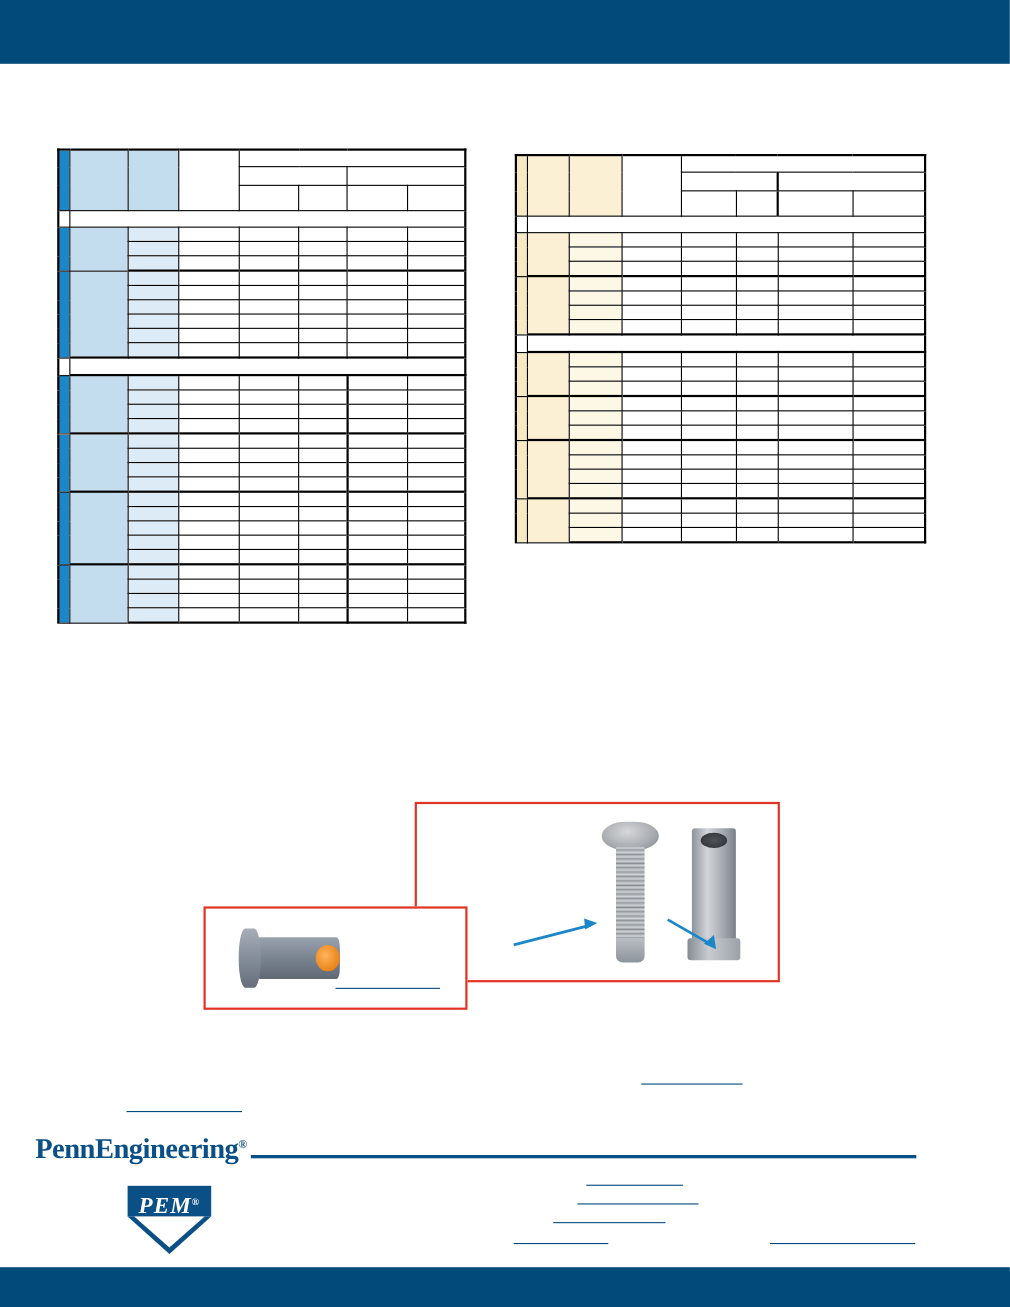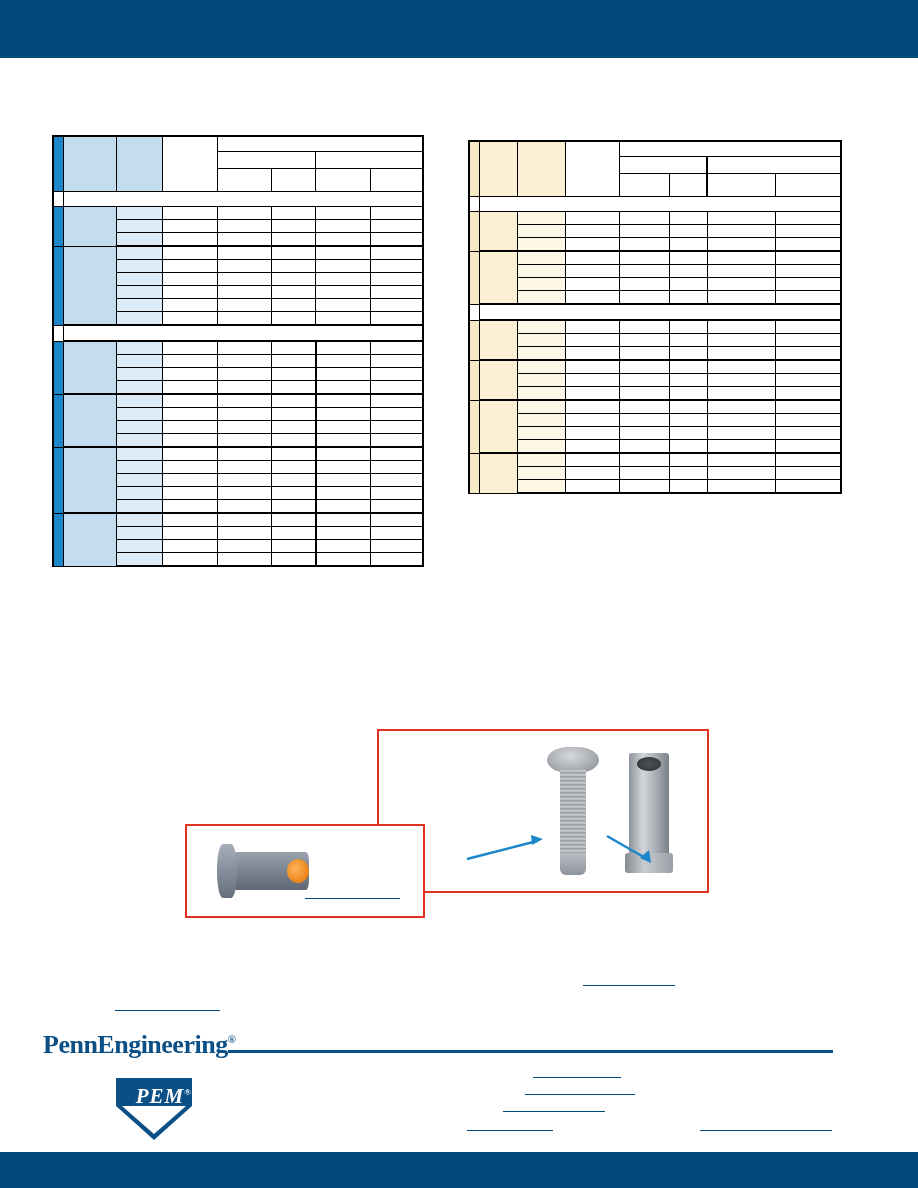--- a/index.html
+++ b/index.html
@@ -163,21 +163,21 @@
   .arrow-svg { position: absolute; left: 0; top: 0; width: 100%; height: 100%; pointer-events: none; }
 
   
   .rule {
     position: absolute;
     height: 1px;
     background: #024a7a;
   }
 
   
-  #logo-wrap { position: absolute; left: 43px; top: 1030px; width: 230px; }
+  #logo-wrap { position: absolute; left: 32px; top: 1030px; width: 230px; }
   #logo-text {
     font-family: "Liberation Serif", serif;
     font-size: 26px;
     font-weight: bold;
     color: #0a4f86;
     letter-spacing: -0.5px;
     white-space: nowrap;
   }
   #logo-text sup { font-size: 11px; }
   #logo-line {
@@ -192,21 +192,21 @@
     width: 76px;
   }
   #pem-badge-top {
     width: 76px; height: 28px;
     background: #0a4f86;
     color: #ffffff;
     font-family: "Liberation Serif", serif;
     font-size: 21px;
     font-weight: bold;
     font-style: italic;
-    text-align: right;
+    text-align: center;
     line-height: 28px;
     letter-spacing: 1px;
   }
   #pem-badge-top sup { font-size: 9px; font-style: normal; }
   #pem-badge-tri {
     width: 0; height: 0;
     border-left: 38px solid transparent;
     border-right: 38px solid transparent;
     border-top: 34px solid #0a4f86;
   }

